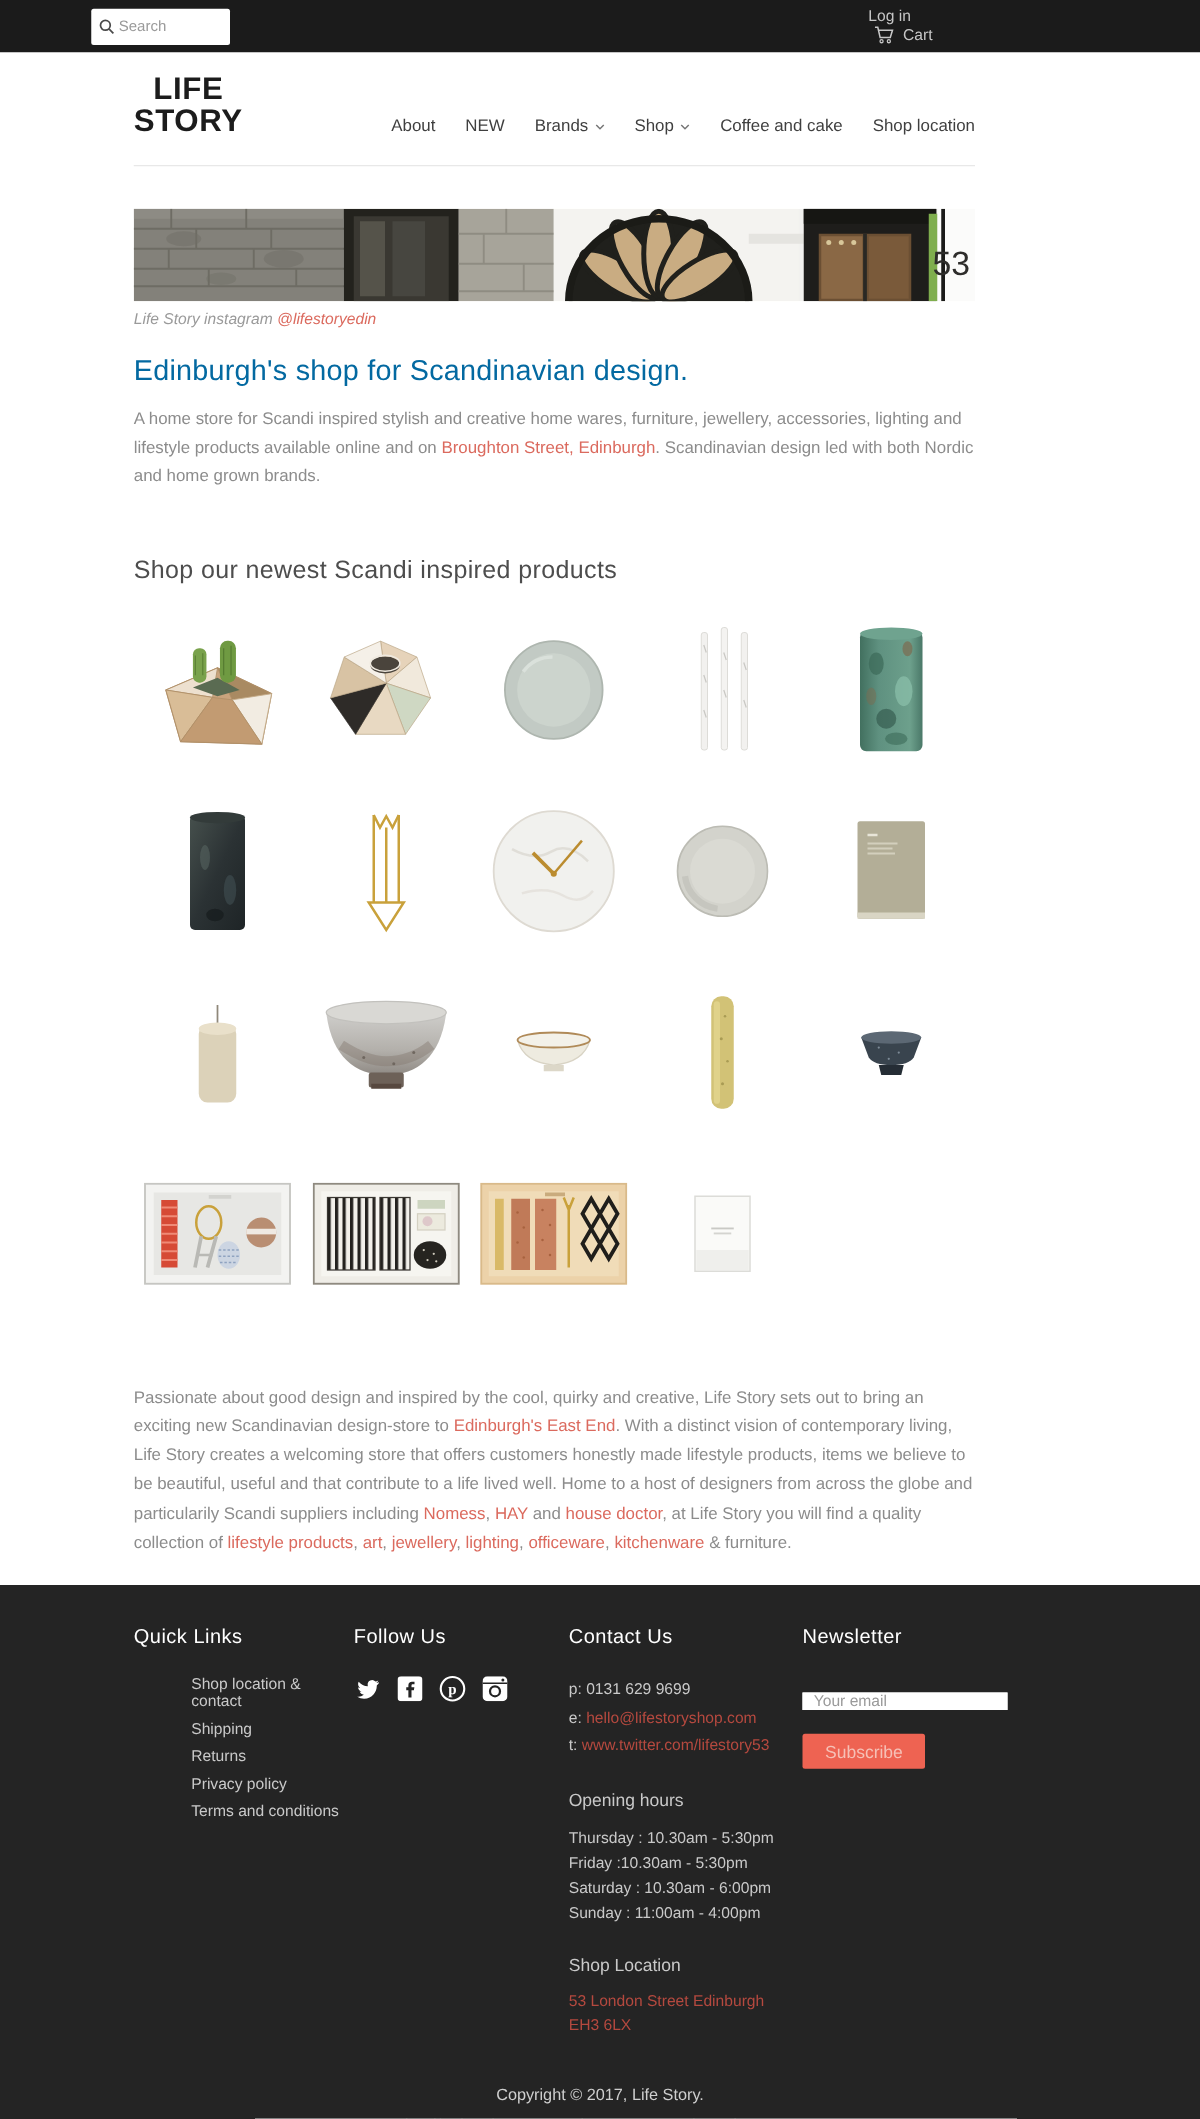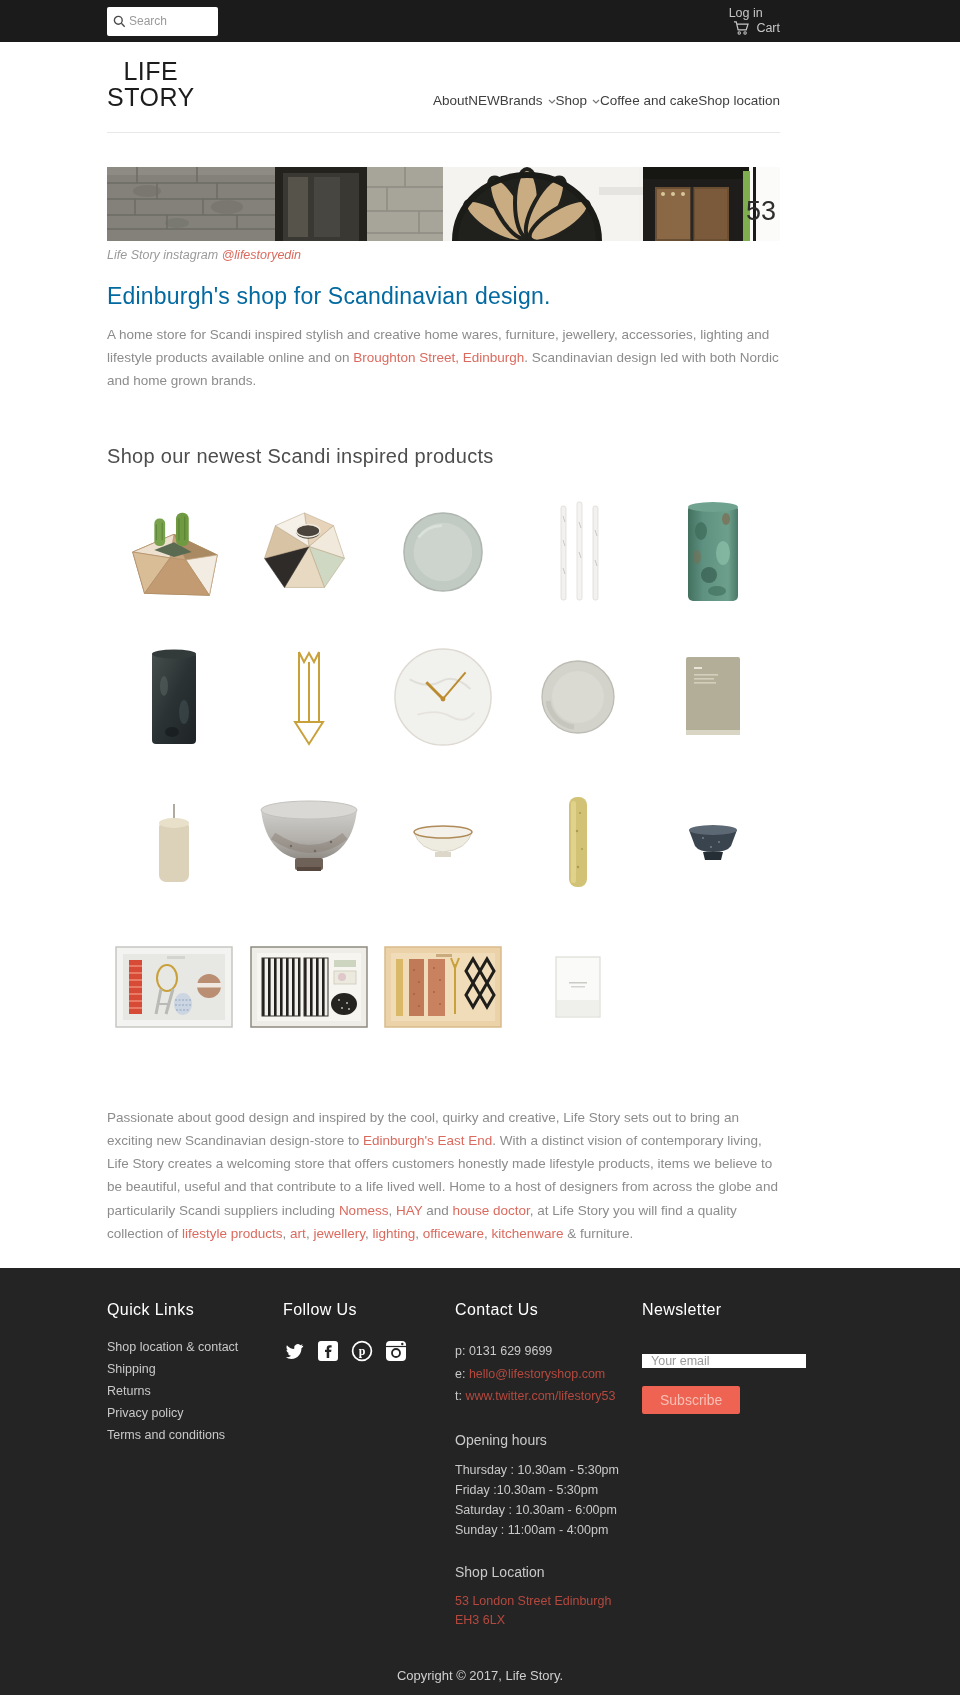--- a/index.html
+++ b/index.html
@@ -7,34 +7,34 @@
   body {
     height:1695px; overflow:hidden; background:#fff;
     font-family:"Liberation Sans", sans-serif; color:#4d4d4d;
     display:flex; flex-direction:column;
   }
   .container { width:673px; margin-left:107px; }
   .container-wide { width:746px; margin-left:107px; }
 
   
   .topbar { height:42px; background:var(--topbar-bg,#1b1b1b); flex:0 0 auto; }
-  .topbar-inner { width:673px; margin-left:107px; height:100%; display:flex; align-items:center; }
+  .topbar-inner { width:673px; margin-left:73px; height:100%; display:flex; align-items:center; }
   .search-box { width:111px; height:29px; background:#fff; border-radius:2px; display:flex; align-items:center; padding:0 6px; }
   .search-box svg { flex:0 0 auto; }
   .search-box input { border:0; outline:0; width:100%; font-size:12px; color:#444; margin-left:3px; font-family:"Liberation Sans",sans-serif; }
   .search-box input::placeholder { color:#9a9a9a; }
   .topbar-right { margin-left:auto; display:flex; align-items:center; font-size:12.5px; color:#c6c6c6;flex-direction:column; }
   .topbar-right a { color:#c6c6c6; text-decoration:none; cursor:pointer; }
   .cart-group { display:flex; align-items:center; margin-left:22px; gap:6px; }
 
   
   .site-header { background:#fff; }
   .header-inner { width:673px; margin-left:107px; display:flex; align-items:center; padding:16px 0 22px; border-bottom:1px solid #e8e8e8; }
-  .logo { font-weight:normal; font-size:25px; line-height:1.04; letter-spacing:.5px; color:#1c1c1c; text-align:center; cursor:pointer; }
-  .main-nav { margin-left:auto; display:flex; align-items:center; font-size:13.5px; color:#3f3f3f;margin-top:32px; }
+  .logo { font-weight:bold; font-size:25px; line-height:1.04; letter-spacing:.5px; color:#1c1c1c; text-align:center; cursor:pointer; }
+  .main-nav { margin-left:auto; display:flex; align-items:center; gap:24px; font-size:13.5px; color:#3f3f3f;margin-top:32px; }
   .main-nav a { color:#3f3f3f; text-decoration:none; display:flex; align-items:center; gap:5px; cursor:pointer; }
   .chev { margin-top:2px; }
 
   
   main { flex:0 0 auto; }
   .banner { margin-top:34px; width:673px; height:74px; display:block; cursor:pointer; }
   .caption { margin-top:7px; font-size:12.5px; color:#9a9a9a;font-style:italic; }
   .txt-link { color:var(--accent,#db6a5e); text-decoration:none; cursor:pointer; }
   h1.intro-heading { margin-top:21px; font-size:23px; font-weight:400; color:#0369a1; letter-spacing:.2px; }
   .body-text { margin-top:13px; font-size:13.5px; line-height:1.72; color:#8c8c8c; }
@@ -43,21 +43,21 @@
   .product-grid { margin-top:12px; display:grid; grid-template-columns:repeat(5,1fr); }
   .product-tile { height:145px; display:flex; align-items:center; justify-content:center; cursor:pointer; }
 
   .about-text { margin-top:46px; }
 
   
   footer { margin-top:auto; height:427px; background:var(--footer-bg,#242424); color:#c9c9c9; padding-top:33px; overflow:hidden; }
   .footer-cols { display:grid; grid-template-columns:176px 172px 187px 211px; }
   .fcol h3 { font-size:16px; font-weight:400; color:#fff; letter-spacing:.4px; margin-bottom:21px; }
   .flinks { list-style:none; font-size:12.5px; }
-  .flinks li { margin-bottom:8px; }
+  .flinks li { margin-bottom:8px;margin-left:46px; }
   .flinks a { color:#c9c9c9; text-decoration:none; cursor:pointer; }
   .social-row { display:flex; gap:13px; align-items:center; }
   .social-row a { display:inline-flex; cursor:pointer; }
   .contact-line { font-size:12.5px; line-height:1.8; }
   .footer-red { color:var(--footer-link,#b5493f); text-decoration:none; cursor:pointer; }
   .sub-head { font-size:14px; color:#c9c9c9; margin-top:24px; margin-bottom:12px; }
   .hours-line { font-size:12.5px; line-height:1.6; }
   .address { display:block; width:160px; font-size:12.5px; line-height:1.55; }
   .news-blurb { font-size:13px; line-height:1.6; width:170px; }
   .email-input { margin-top:14px; width:164px; height:14px; border:1px solid #fff; background:#fff; padding:0 8px; font-size:12.5px; color:#444; font-family:"Liberation Sans",sans-serif; }

